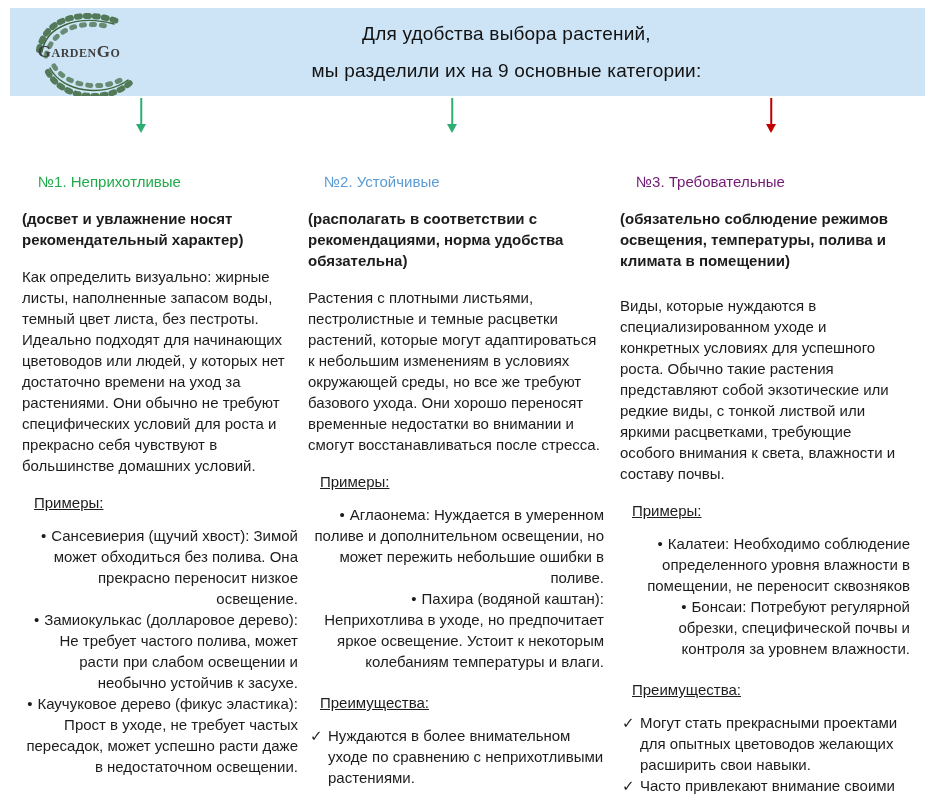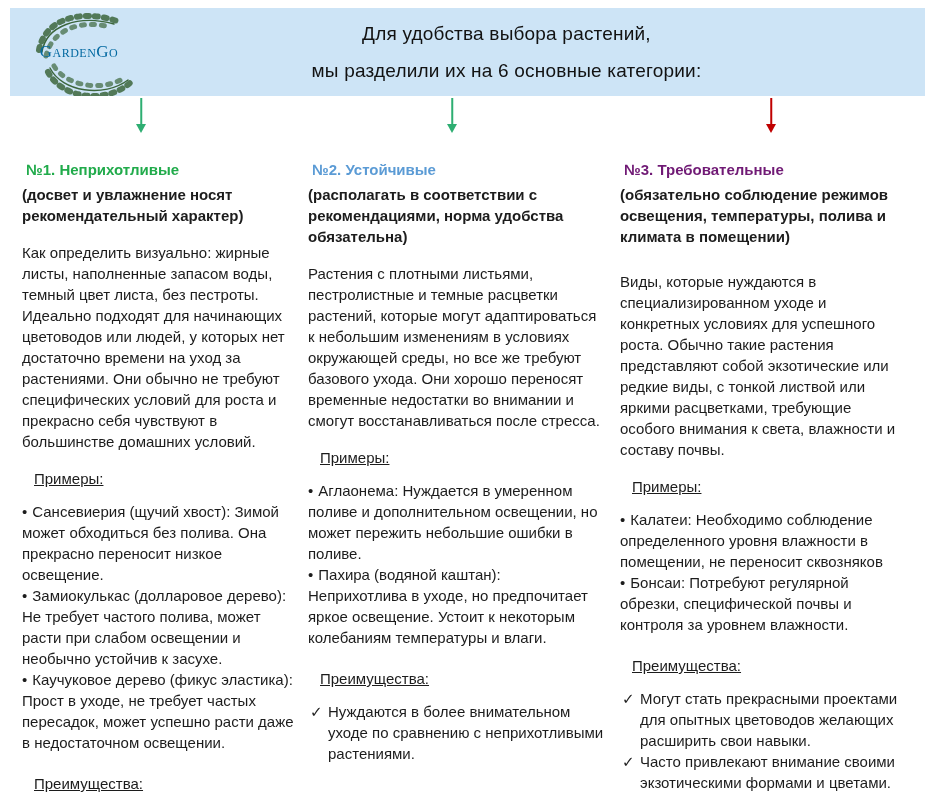--- a/index.html
+++ b/index.html
@@ -25,22 +25,22 @@
     letter-spacing: 0.2px; white-space: nowrap;
   }
 
   
   .logo { position: absolute; left: 16px; top: 2px; width: 112px; height: 86px; }
   .logo svg { position: absolute; inset: 0; }
   .logo-text {
     position: absolute; left: 0; right: 6px; top: 50%; transform: translateY(-54%);
     text-align: center;
     font-family: "Liberation Serif", "DejaVu Serif", serif;
-    font-variant: small-caps; font-weight: 400;
-    font-size: 17px; color: #0369a1; letter-spacing: 0.5px;
+    font-variant: small-caps; font-weight: 700;
+    font-size: 17px; color: #404040; letter-spacing: 0.5px;
   }
 
   
   .arrow { position: absolute; top: 98px; width: 14px; height: 36px; }
   .arrow .shaft {
     position: absolute; left: 50%; top: 0; width: 1.5px; height: 27px;
     transform: translateX(-50%); background: currentColor;
   }
   .arrow .head {
     position: absolute; left: 50%; top: 26px; transform: translateX(-50%);
@@ -48,27 +48,27 @@
     border-left: 5px solid transparent; border-right: 5px solid transparent;
     border-top: 9px solid currentColor;
   }
 
   
   .column { position: absolute; top: 155px; font-size: 15px; line-height: 21px; }
   .col-1 { left: 22px;  width: 276px; }
   .col-2 { left: 308px; width: 296px; }
   .col-3 { left: 620px; width: 290px; }
 
-  .col-title { margin: 4px; font-size: 15px; line-height: 21px; font-weight: 700; }
+  .col-title { margin: 16px; font-size: 15px; line-height: 21px; font-weight: 400; }
   .col-subtitle { margin: 0; font-weight: 700; color: #1c1c1c; }
   .col-desc { margin: 16px 0 16px; }
   .col-3 .col-desc { margin-top: 24px; }
 
   .section-label { margin: 12px; text-decoration: underline; }
-  .bullet-item { margin: 0; }
+  .bullet-item { margin: 0; text-align: right; }
   .bullet-glyph { margin-right: 5px; }
 
   .advantages { margin-top: 20px; }
   .check-item { display: flex; align-items: flex-start; margin: 0; }
   .check-glyph { flex: 0 0 20px; padding-left: 2px; color: #222222; }
   .check-text { flex: 1; }
 </style>
 </head>
 <body>
 
@@ -83,21 +83,21 @@
           <path d="M20,46 C26,20 54,9 84,17" stroke-width="5" stroke-dasharray="3 7" opacity="0.7"></path>
           <path d="M24,58 C36,82 78,88 102,70" stroke-width="1.4"></path>
           <path d="M22,62 C36,89 80,94 104,73" stroke-width="6" stroke-dasharray="3 6" opacity="0.85"></path>
           <path d="M28,56 C40,76 76,82 98,68" stroke-width="5" stroke-dasharray="3 7" opacity="0.7"></path>
         </g>
       </svg>
       <div class="logo-text">GardenGo</div>
     </div>
     <div class="title-wrap">
       <div class="title-line">Для удобства выбора растений,</div>
-      <div class="title-line">мы разделили их на 6 основные категории:</div>
+      <div class="title-line">мы разделили их на 9 основные категории:</div>
     </div>
   </header>
 
   <div class="arrow" style="left: 134px; color: rgb(46, 174, 114);">
     <div class="shaft"></div>
     <div class="head"></div>
   </div>
   <div class="arrow" style="left: 445px; color: rgb(46, 174, 114);">
     <div class="shaft"></div>
     <div class="head"></div>

